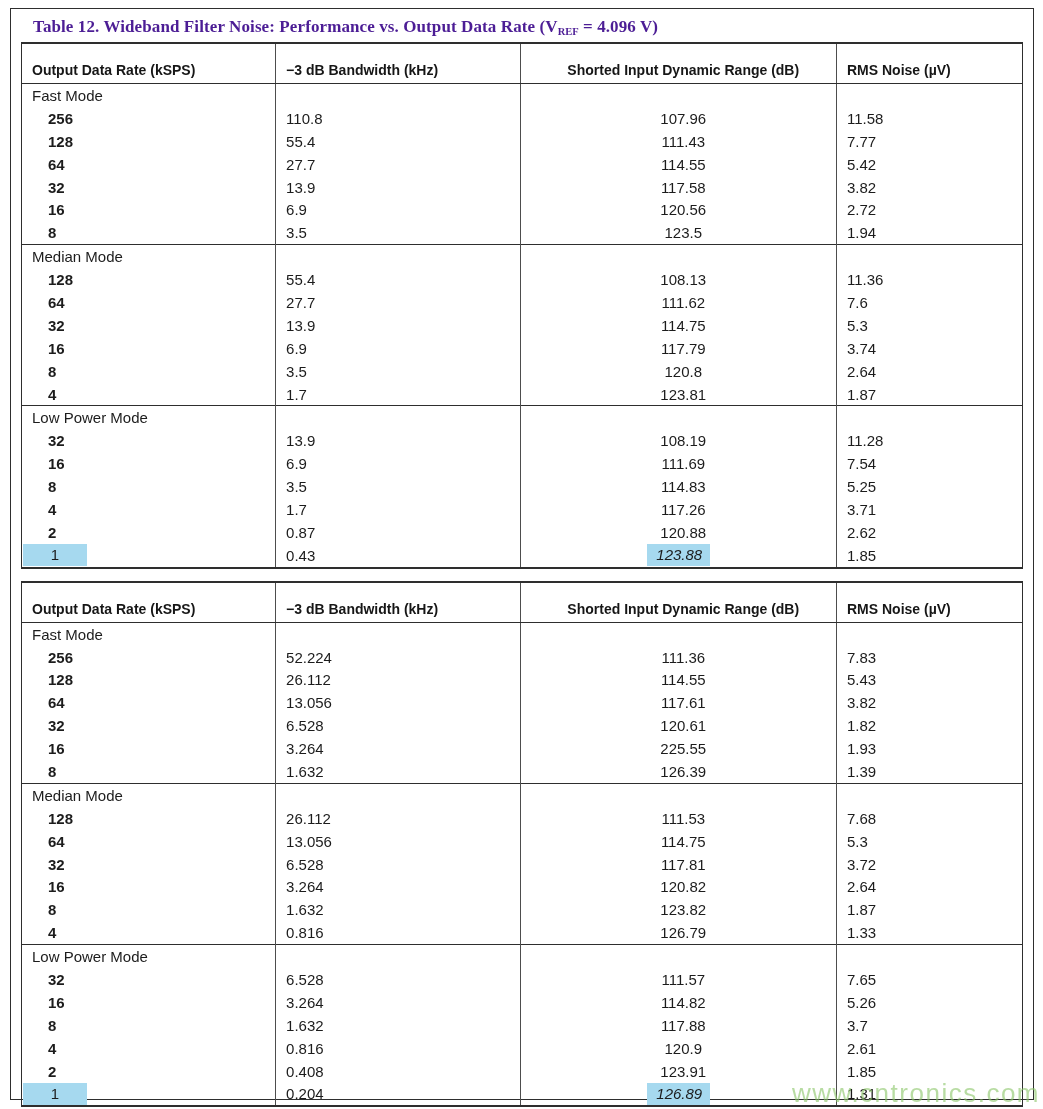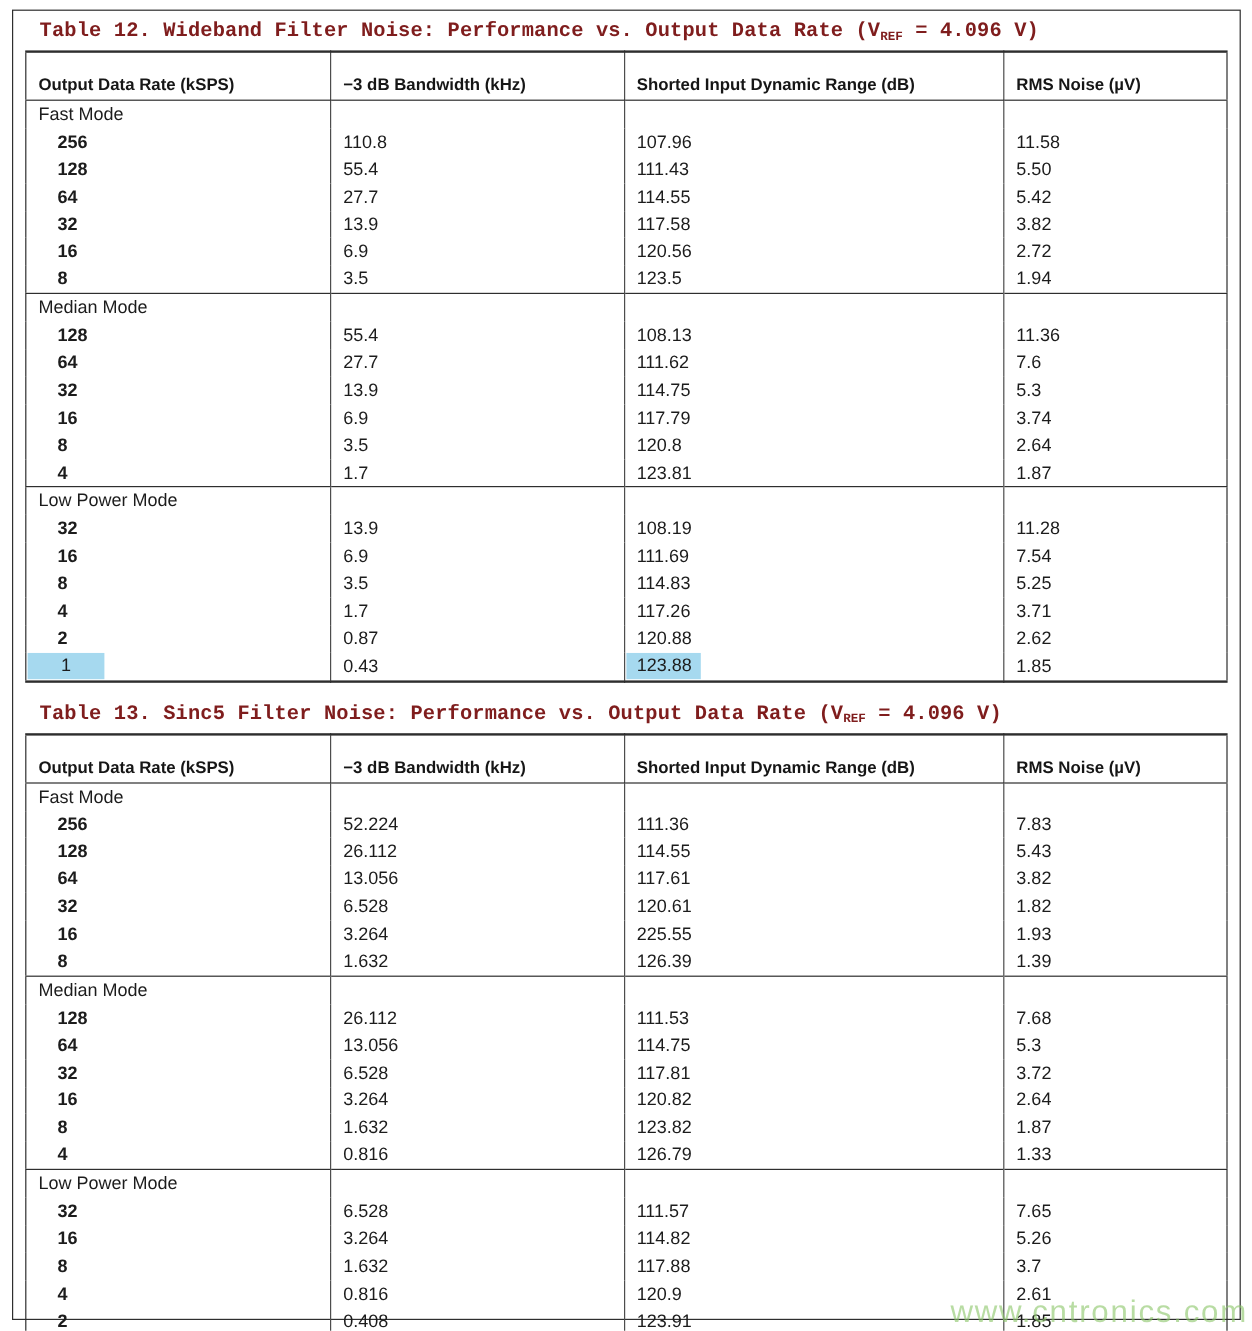--- a/index.html
+++ b/index.html
@@ -12,43 +12,43 @@
   }
   .page {
     position:absolute;
     left:10px; top:8px; right:9px; bottom:9px;
     border:1.5px solid #2e2e2e;
     box-sizing:border-box;
     padding:3px 10px 0 10px;
     background:#fff;
   }
   .table-title {
-    font-family:Liberation Mono, monospace;
+    font-family:Liberation Serif, serif;
     font-weight:bold;
     font-size:17px;
-    color:#7f1d1d;
+    color:#4c1d95;
     padding:5px 0 5px 12px;
     letter-spacing:.1px;
   }
   .table-title .sub {
     font-size:10.5px;
     vertical-align:-3px;
     letter-spacing:0;
   }
   table {
     width:100%;
     border-collapse:collapse;
     table-layout:fixed;
     border:1.3px solid #2e2e2e;
     border-top-width:2px;
     border-bottom-width:2px;
   }
   th.c0, td.c0 { width:25.4%; }
   th.c1, td.c1 { width:24.4%; }
-  th.c2, td.c2 { width:31.9%; }
+  th.c2, td.c2 { width:31.9%;text-align:center; }
   th.c3, td.c3 { width:18.3%; }
   th {
     text-align:left;
     font-size:14px;
     font-weight:bold;
     color:#161616;
     padding:16px 0 3px 10px;
     height:20px;
     border-bottom:1.9px solid #2e2e2e;
     white-space:nowrap;
@@ -64,21 +64,21 @@
     overflow:hidden;
   }
   td.c0:not(.sec):not(.hl) { padding-left:26px;font-weight:bold; }
   tbody + tbody tr:first-child td { border-top:1.5px solid #2e2e2e; }
   td.hl { padding-left:1px; }
   td.hl span {
     background:var(--hl, #a6d9ef);
     height:22px; line-height:22px;
   }
   td.hl.c0 span { display:block; width:64px; text-align:center; }
-  td.hl.c2 span { display:inline-block; padding:0 8px 0 9px; }
+  td.hl.c2 span { display:inline-block; padding:0 8px 0 9px;font-style:italic; }
   .table-block + .table-block { margin-top:12px; }
   .watermark {
     position:absolute;
     right:3px; bottom:0px;
     font-size:26px;
     letter-spacing:1.5px;
     color:rgba(141,198,106,0.62);
     pointer-events:none;
   }
 </style>
@@ -108,21 +108,21 @@
           <tr>
             <td class="c0">256</td>
             <td class="c1">110.8</td>
             <td class="c2">107.96</td>
             <td class="c3">11.58</td>
           </tr>
           <tr>
             <td class="c0">128</td>
             <td class="c1">55.4</td>
             <td class="c2">111.43</td>
-            <td class="c3">5.50</td>
+            <td class="c3">7.77</td>
           </tr>
           <tr>
             <td class="c0">64</td>
             <td class="c1">27.7</td>
             <td class="c2">114.55</td>
             <td class="c3">5.42</td>
           </tr>
           <tr>
             <td class="c0">32</td>
             <td class="c1">13.9</td>
@@ -229,21 +229,20 @@
             </td>
             <td class="c1">0.43</td>
             <td class="c2 hl"><span>123.88</span></td>
             <td class="c3">1.85</td>
           </tr>
         </tbody>
       </table>
   </section>
 
   <section class="table-block">
-    <div class="table-title"><span>Table 13. Sinc5 Filter Noise: Performance vs. Output Data Rate (V</span><span class="sub">REF</span><span> = 4.096 V)</span></div>
     <table>
         <thead>
           <tr>
             <th class="c0">Output Data Rate (kSPS)</th>
             <th class="c1">−3 dB Bandwidth (kHz)</th>
             <th class="c2">Shorted Input Dynamic Range (dB)</th>
             <th class="c3">RMS Noise (µV)</th>
           </tr>
         </thead>
         <tbody>

